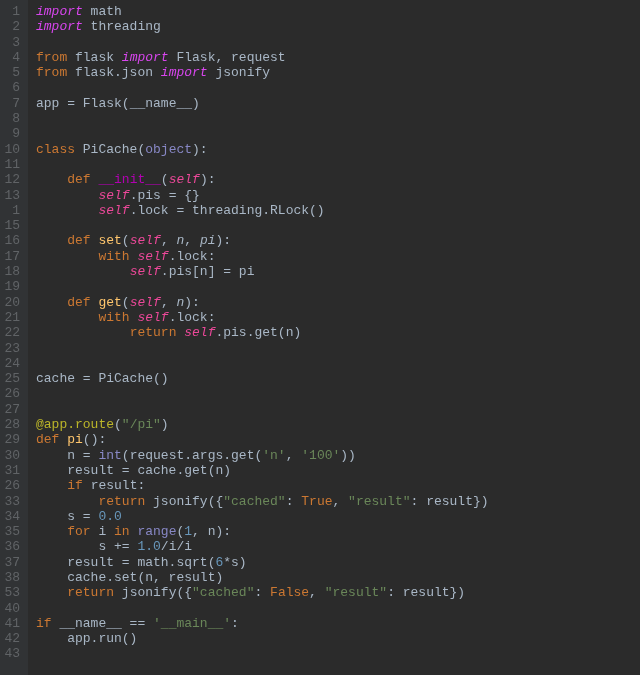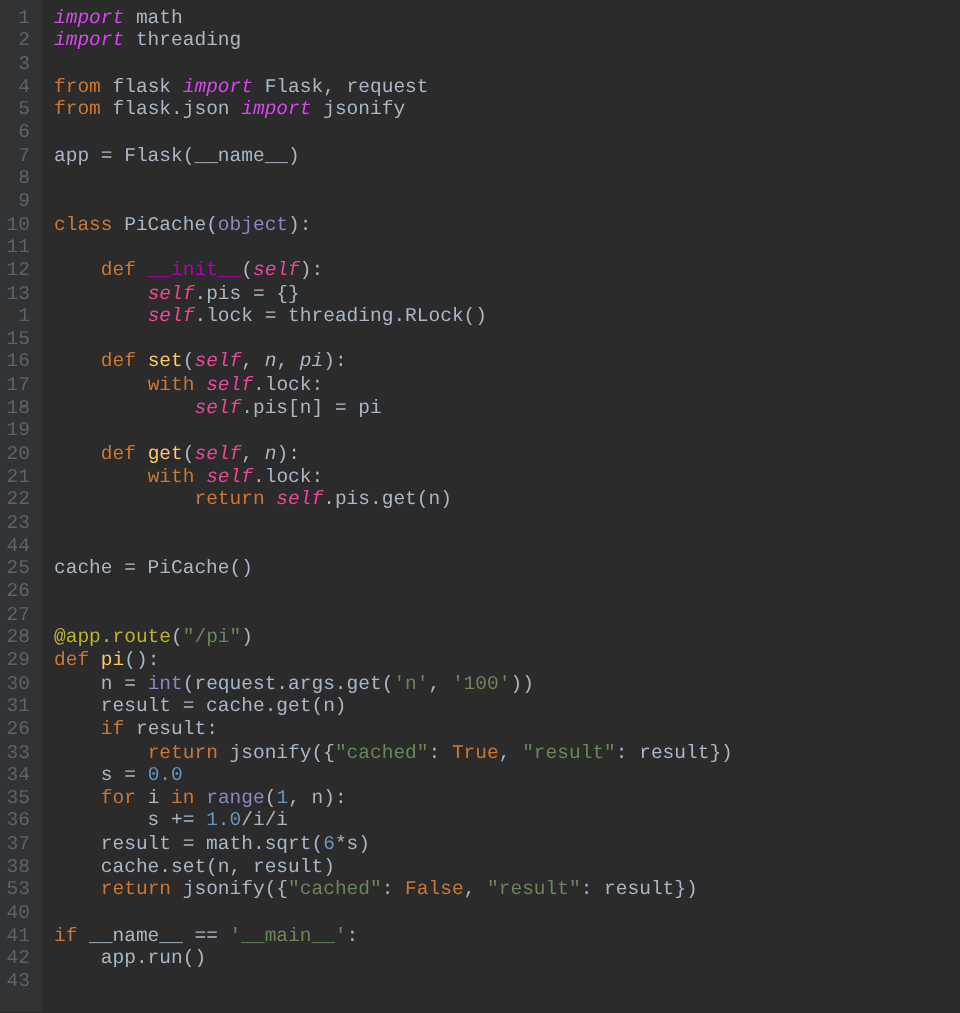--- a/index.html
+++ b/index.html
@@ -74,21 +74,21 @@
       <div class="line">1</div>
       <div class="line">15</div>
       <div class="line">16</div>
       <div class="line">17</div>
       <div class="line">18</div>
       <div class="line">19</div>
       <div class="line">20</div>
       <div class="line">21</div>
       <div class="line">22</div>
       <div class="line">23</div>
-      <div class="line">44</div>
+      <div class="line">24</div>
       <div class="line">25</div>
       <div class="line">26</div>
       <div class="line">27</div>
       <div class="line">28</div>
       <div class="line">29</div>
       <div class="line">30</div>
       <div class="line">31</div>
       <div class="line">26</div>
       <div class="line">33</div>
       <div class="line">34</div>

